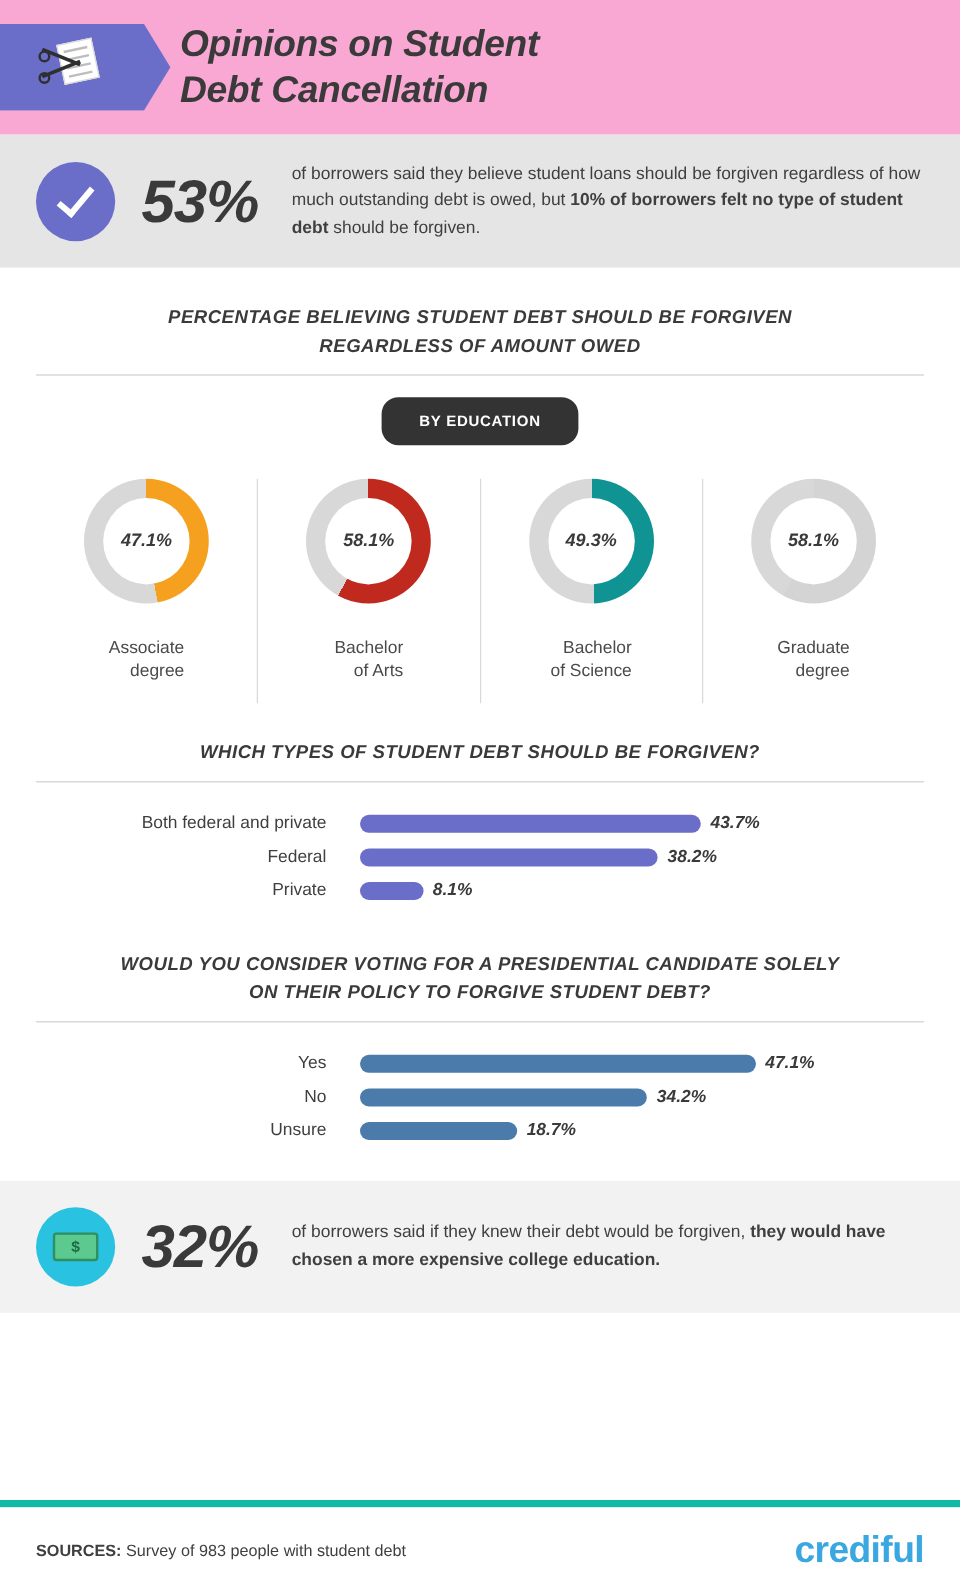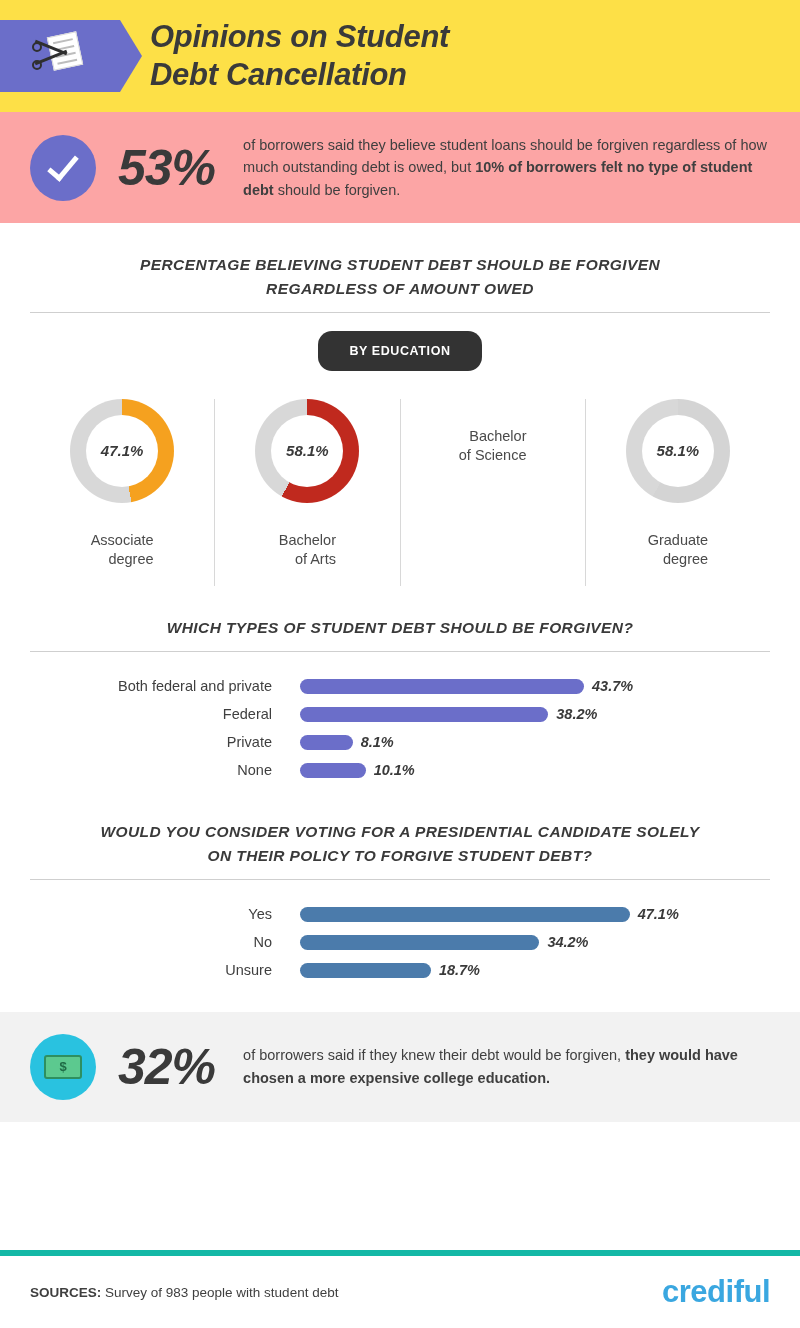--- a/index.html
+++ b/index.html
@@ -12,21 +12,21 @@
     color: #3b3b3b;
     position: relative;
     overflow: hidden;
   }
 
   
   .header {
     height: 112px;
     display: flex;
     align-items: center;
-    background: #fde047;
+    background: #f9a8d4;
     position: relative;
   }
   .header-badge {
     width: 120px;
     height: 72px;
     background: #6b6ec9;
     position: relative;
     flex: 0 0 auto;
     display: flex;
     align-items: center;
@@ -47,21 +47,21 @@
     font-size: 31px;
     font-weight: bold;
     font-style: italic;
     color: #3a3a3a;
     line-height: 1.22;
     letter-spacing: -0.3px;
   }
 
   
   .stat-band {
-    background: #fca5a5;
+    background: #e5e5e5;
     padding: 22px 30px;
     display: flex;
     align-items: center;
     gap: 22px;
   }
   .stat-band.bottom { background: #f2f2f2; }
   .stat-icon-circle {
     width: 66px; height: 66px;
     border-radius: 50%;
     background: #6b6ec9;
@@ -337,20 +337,23 @@
       <div class="donut-cell">
         <div class="donut" style="background: conic-gradient(rgb(192, 41, 30) 0deg, rgb(192, 41, 30) 209.16deg, rgb(216, 216, 216) 209.16deg, rgb(216, 216, 216) 360deg);">
           <div class="donut-hole">58.1%</div>
         </div>
         <div class="donut-label">
           <div>Bachelor</div>
           <div>of Arts</div>
         </div>
       </div>
       <div class="donut-cell">
+        <div class="donut" style="background: conic-gradient(rgb(15, 147, 147) 0deg, rgb(15, 147, 147) 177.48deg, rgb(216, 216, 216) 177.48deg, rgb(216, 216, 216) 360deg);">
+          <div class="donut-hole">49.3%</div>
+        </div>
         <div class="donut-label">
           <div>Bachelor</div>
           <div>of Science</div>
         </div>
       </div>
       <div class="donut-cell">
         <div class="donut" style="background: conic-gradient(rgb(212, 212, 212) 0deg, rgb(212, 212, 212) 209.16deg, rgb(216, 216, 216) 209.16deg, rgb(216, 216, 216) 360deg);">
           <div class="donut-hole">58.1%</div>
         </div>
         <div class="donut-label">
@@ -379,27 +382,20 @@
           <div class="bar-value">38.2%</div>
         </div>
       </div>
       <div class="bar-row">
         <div class="bar-label">Private</div>
         <div class="bar-track">
           <div class="bar-fill" style="width: 52.65px;"></div>
           <div class="bar-value">8.1%</div>
         </div>
       </div>
-      <div class="bar-row">
-        <div class="bar-label">None</div>
-        <div class="bar-track">
-          <div class="bar-fill" style="width: 65.65px;"></div>
-          <div class="bar-value">10.1%</div>
-        </div>
-      </div>
     </div>
 </div>
 
 <div class="section">
   <div class="section-title">
     <div>WOULD YOU CONSIDER VOTING FOR A PRESIDENTIAL CANDIDATE SOLELY</div>
     <div>ON THEIR POLICY TO FORGIVE STUDENT DEBT?</div>
   </div>
   <div class="rule"></div>
   <div class="bars" id="voting-bars">

